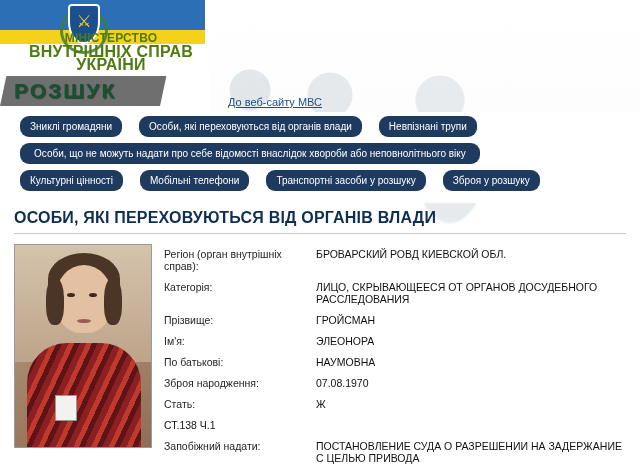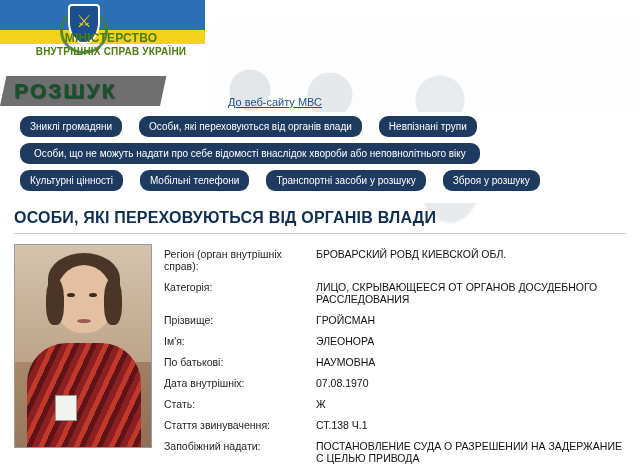--- a/index.html
+++ b/index.html
@@ -47,21 +47,21 @@
     border-radius:50%;
     opacity:.85;
   }
   .ministry-text {
     position:absolute; left:6px; top:32px; width:210px;
     color:#4d7c0f; font-weight:bold; font-size:12px; line-height:13px;
     letter-spacing:.2px;
     text-align:center;
     z-index:5;
   }
-  .ministry-text .l2 { font-size:10px; }
+  .ministry-text .l2 { font-size:16px; }
   .rozshuk-band {
     position:absolute; left:0; top:76px; width:160px; height:30px;
     background:#6f6f6f;
     transform:skewX(-12deg);
     transform-origin:left bottom;
   }
   .rozshuk-text {
     position:absolute; left:14px; top:78px;
     color:#14532d; font-weight:bold; font-size:21px; line-height:26px;
     letter-spacing:2px;
@@ -277,31 +277,30 @@
       <div class="field-label">Ім'я:</div>
       <div class="field-value">ЭЛЕОНОРА</div>
     </div>
 
     <div class="field-row">
       <div class="field-label">По батькові:</div>
       <div class="field-value">НАУМОВНА</div>
     </div>
 
     <div class="field-row">
-      <div class="field-label">Дата внутрішніх:</div>
+      <div class="field-label">Зброя народження:</div>
       <div class="field-value">07.08.1970</div>
     </div>
 
     <div class="field-row">
       <div class="field-label">Стать:</div>
       <div class="field-value">Ж</div>
     </div>
 
     <div class="field-row">
-      <div class="field-label">Стаття звинувачення:</div>
       <div class="field-value">СТ.138 Ч.1</div>
     </div>
 
     <div class="field-row">
       <div class="field-label">Запобіжний надати:</div>
       <div class="field-value">ПОСТАНОВЛЕНИЕ СУДА О РАЗРЕШЕНИИ НА ЗАДЕРЖАНИЕ С ЦЕЛЬЮ ПРИВОДА</div>
     </div>
 
   </div>
 </div>

